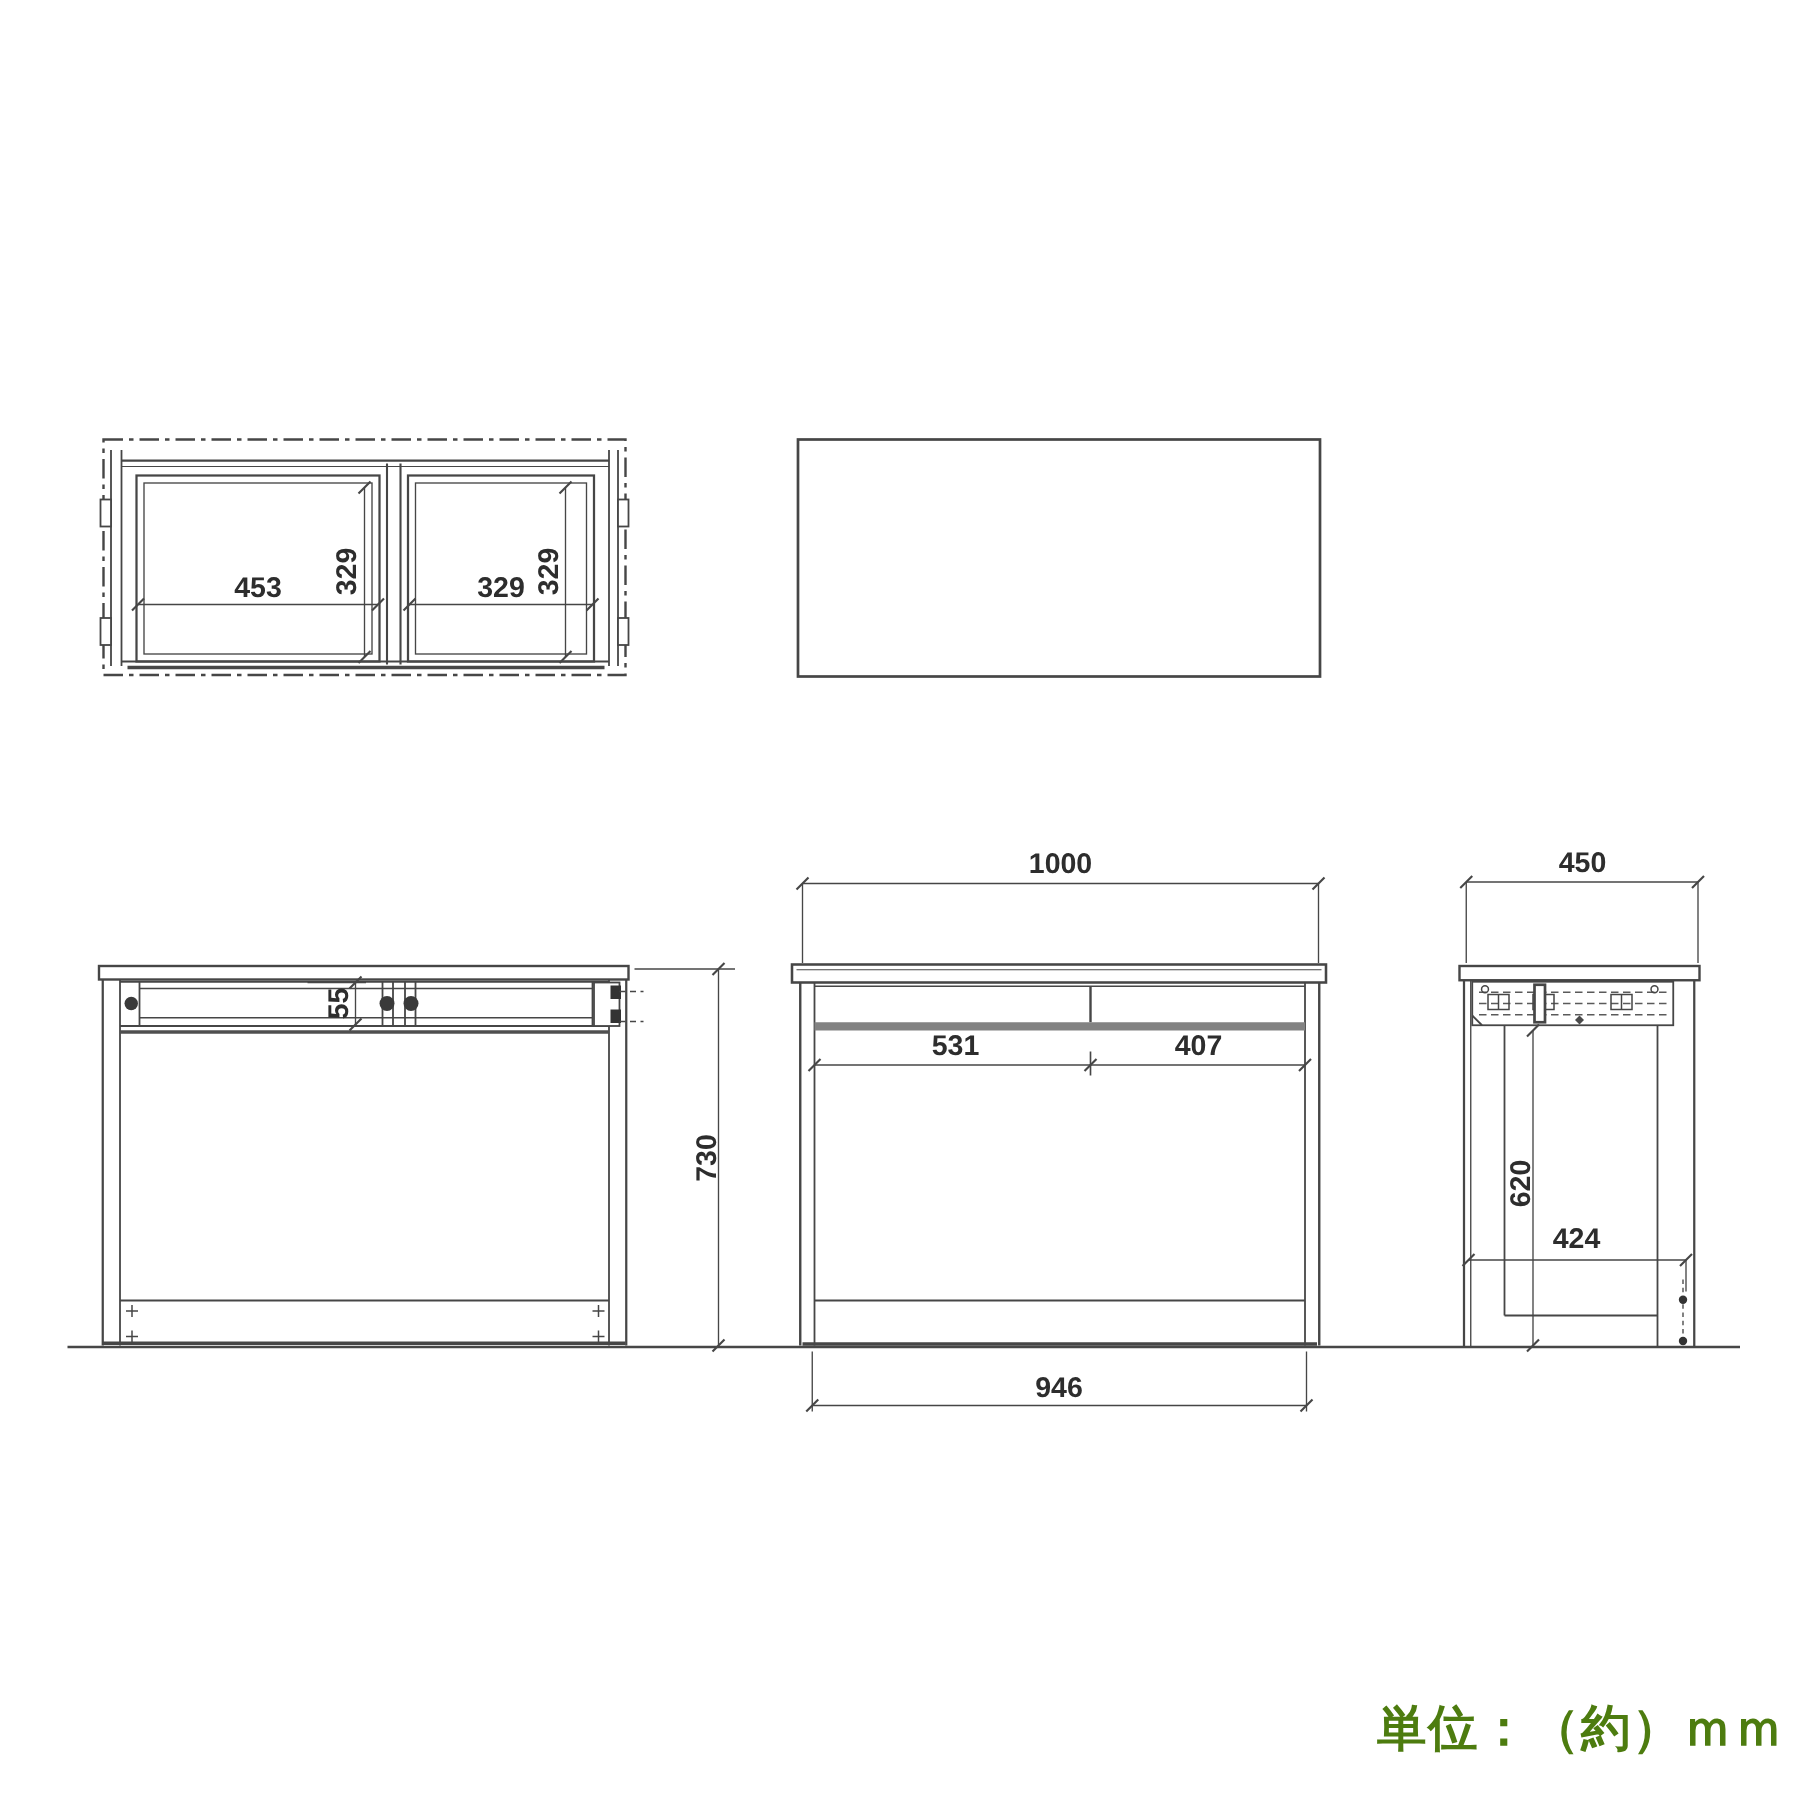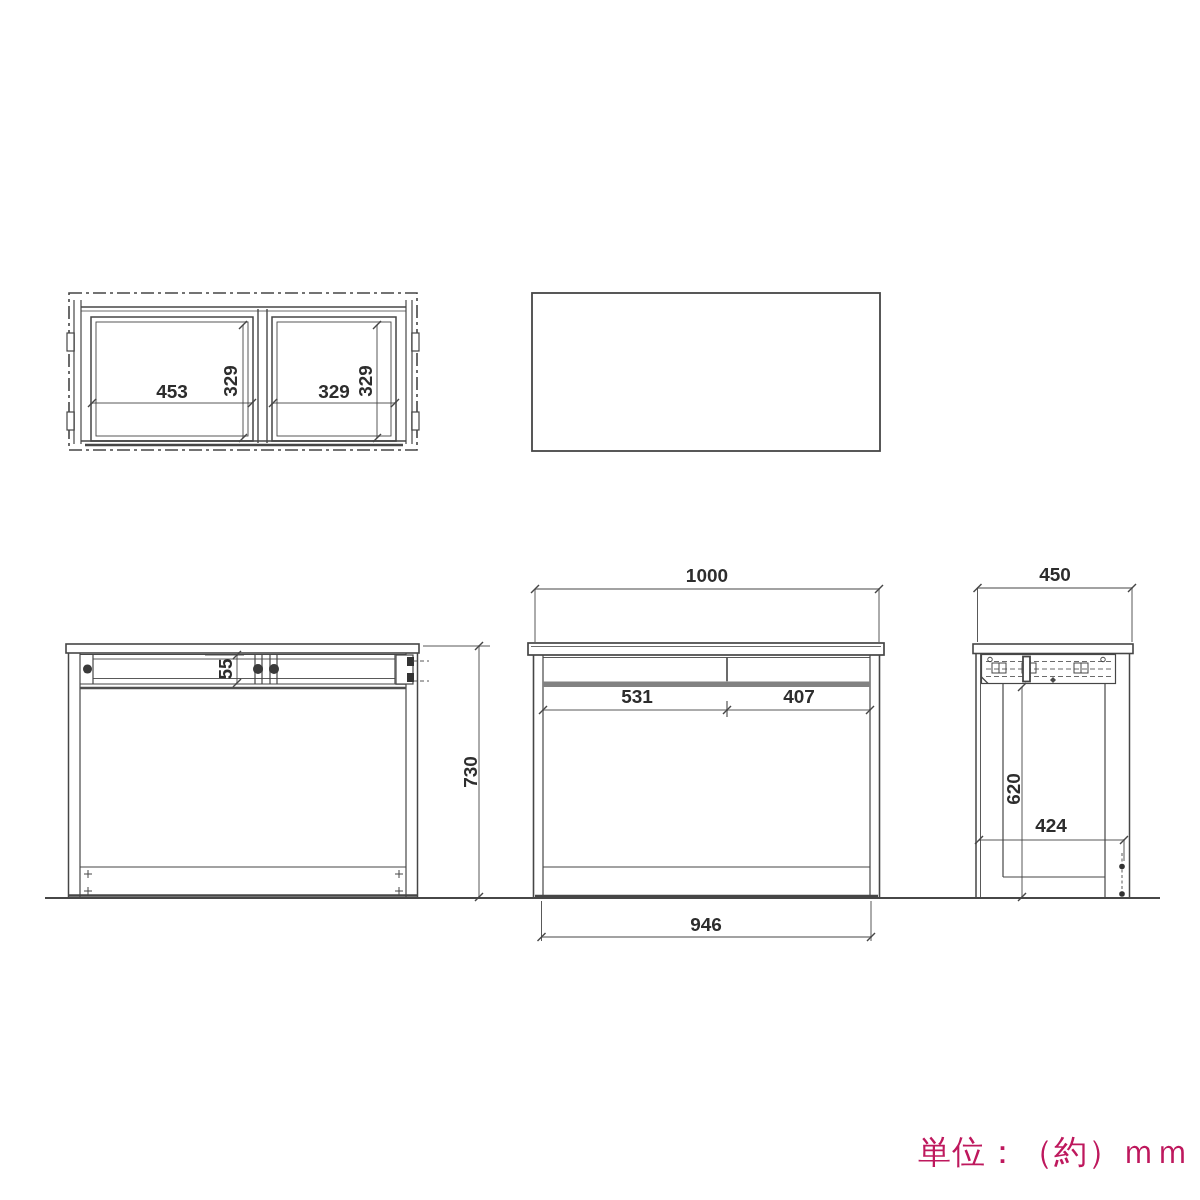--- a/index.html
+++ b/index.html
@@ -1,20 +1,20 @@
 <!DOCTYPE html>
 <html><head>
 <meta charset="utf-8">
 <style>
   html,body{margin:0;padding:0;background:#ffffff;}
   body{width:1200px;height:1200px;position:relative;font-family:"Liberation Sans",sans-serif;}
   svg{position:absolute;left:0;top:0;}
   .dim{font-family:"Liberation Sans",sans-serif;font-size:19px;font-weight:700;fill:#2d2d2d;}
-  .unit-note{position:absolute;left:918px;top:1130px;font-size:33px;color:#be185d;letter-spacing:1px;
-             font-family:"Liberation Sans",sans-serif;}
+  .unit-note{position:absolute;left:918px;top:1130px;font-size:33px;color:#4d7c0f;letter-spacing:1px;
+             font-family:"Liberation Sans",sans-serif;font-weight:bold;}
 </style>
 </head>
 <body>
 
 <svg width="1200" height="1200" viewBox="0 0 1200 1200">
   <g stroke="#464646" fill="none" stroke-width="1.2">
 
     <g>
       <rect x="69" y="293" width="348" height="157" stroke-width="1.6" stroke-dasharray="13 4 3 4"></rect>
 

